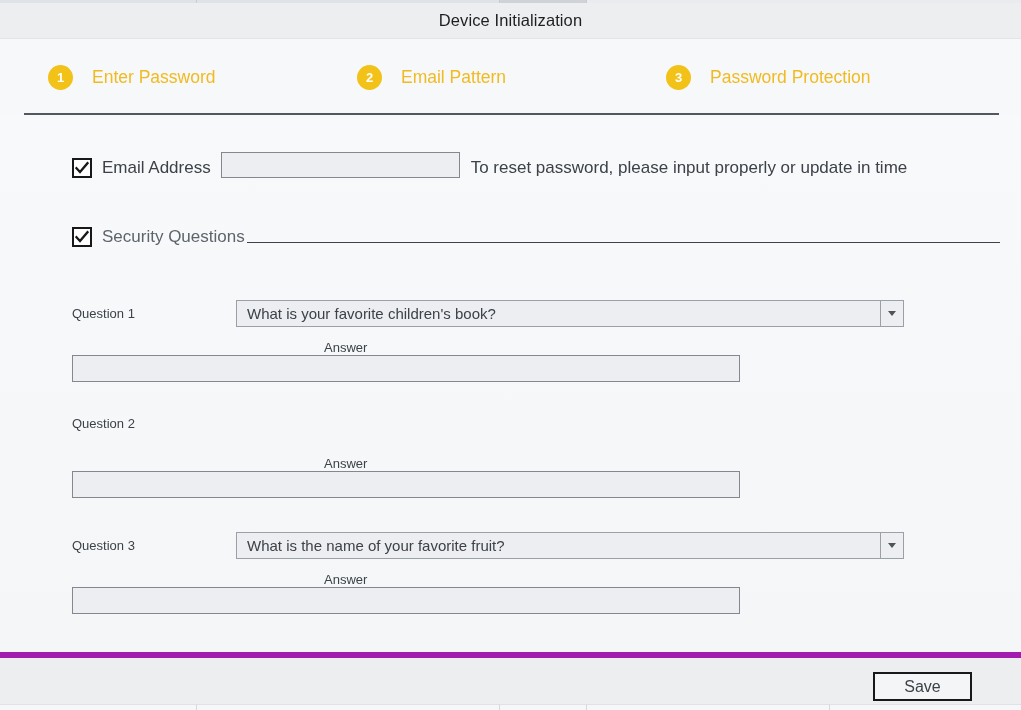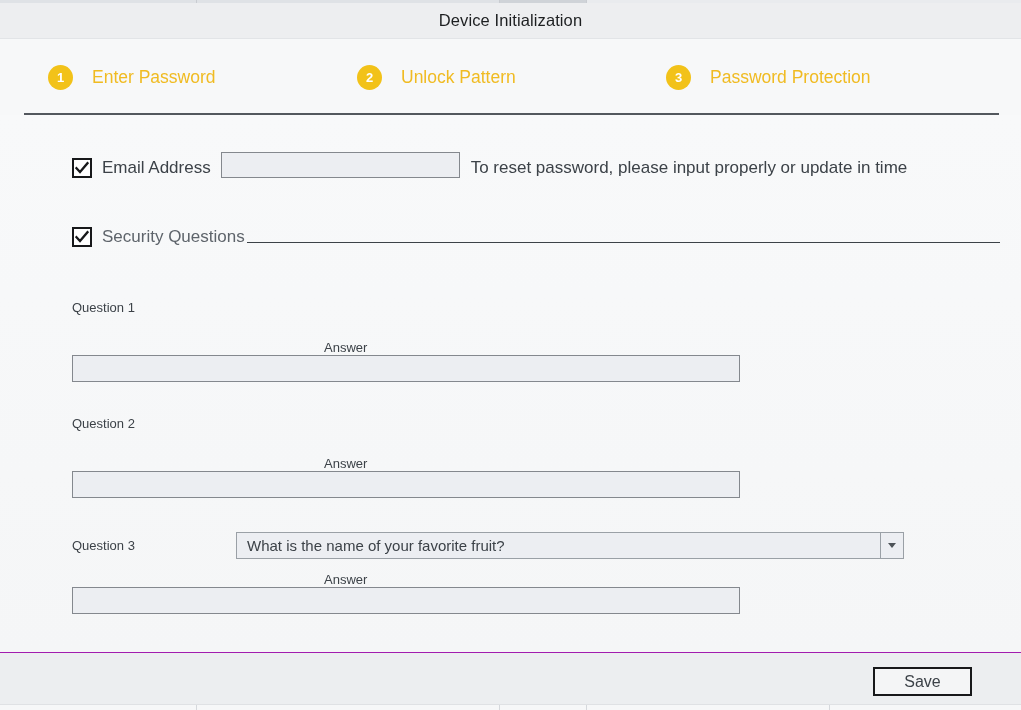--- a/index.html
+++ b/index.html
@@ -233,21 +233,21 @@
     padding: 0 9px;
     outline: none;
   }
 
   
   .footer {
     position: absolute;
     left: 0; top: 652px;
     width: 1021px; height: 52px;
     background: #eceef0;
-    border-top: 1px solid #a21caf;
+    border-top: 6px solid #a21caf;
     box-sizing: border-box;
   }
   .save-btn {
     position: absolute;
     right: 49px; top: 14px;
     width: 99px; height: 29px;
     box-sizing: border-box;
     background: #f4f5f6;
     border: 2px solid #17181a;
     font-family: "Liberation Sans", sans-serif;
@@ -287,21 +287,21 @@
 
 <div class="steps">
 
   <div class="step s1">
     <div class="step-badge">1</div>
     <div class="step-label">Enter Password</div>
   </div>
 
   <div class="step s2">
     <div class="step-badge">2</div>
-    <div class="step-label">Unlock Pattern</div>
+    <div class="step-label">Email Pattern</div>
   </div>
 
   <div class="step s3">
     <div class="step-badge">3</div>
     <div class="step-label">Password Protection</div>
   </div>
 
 </div>
 <div class="steps-divider"></div>
 
@@ -324,20 +324,26 @@
         <path d="M1.5 7.2 L5 11 L12.5 2.2" stroke="#17181a" stroke-width="2.3" fill="none" stroke-linecap="square"></path>
       </svg>
     </div>
     <div class="label-gray">Security Questions</div>
     <div class="sq-line"></div>
   </div>
 
   <div class="qgroup g1">
     <div class="qrow">
       <div class="field-label">Question 1</div>
+      <div class="select">
+        <div class="sel-text">What is your favorite children's book?</div>
+        <div class="sel-arrow">
+            <span class="caret"></span>
+          </div>
+      </div>
     </div>
     <div class="arow">
       <div class="field-label">Answer</div>
       <input class="answer-input" type="text" placeholder="" style="">
     </div>
   </div>
 
   <div class="qgroup g2">
     <div class="qrow">
       <div class="field-label">Question 2</div>

